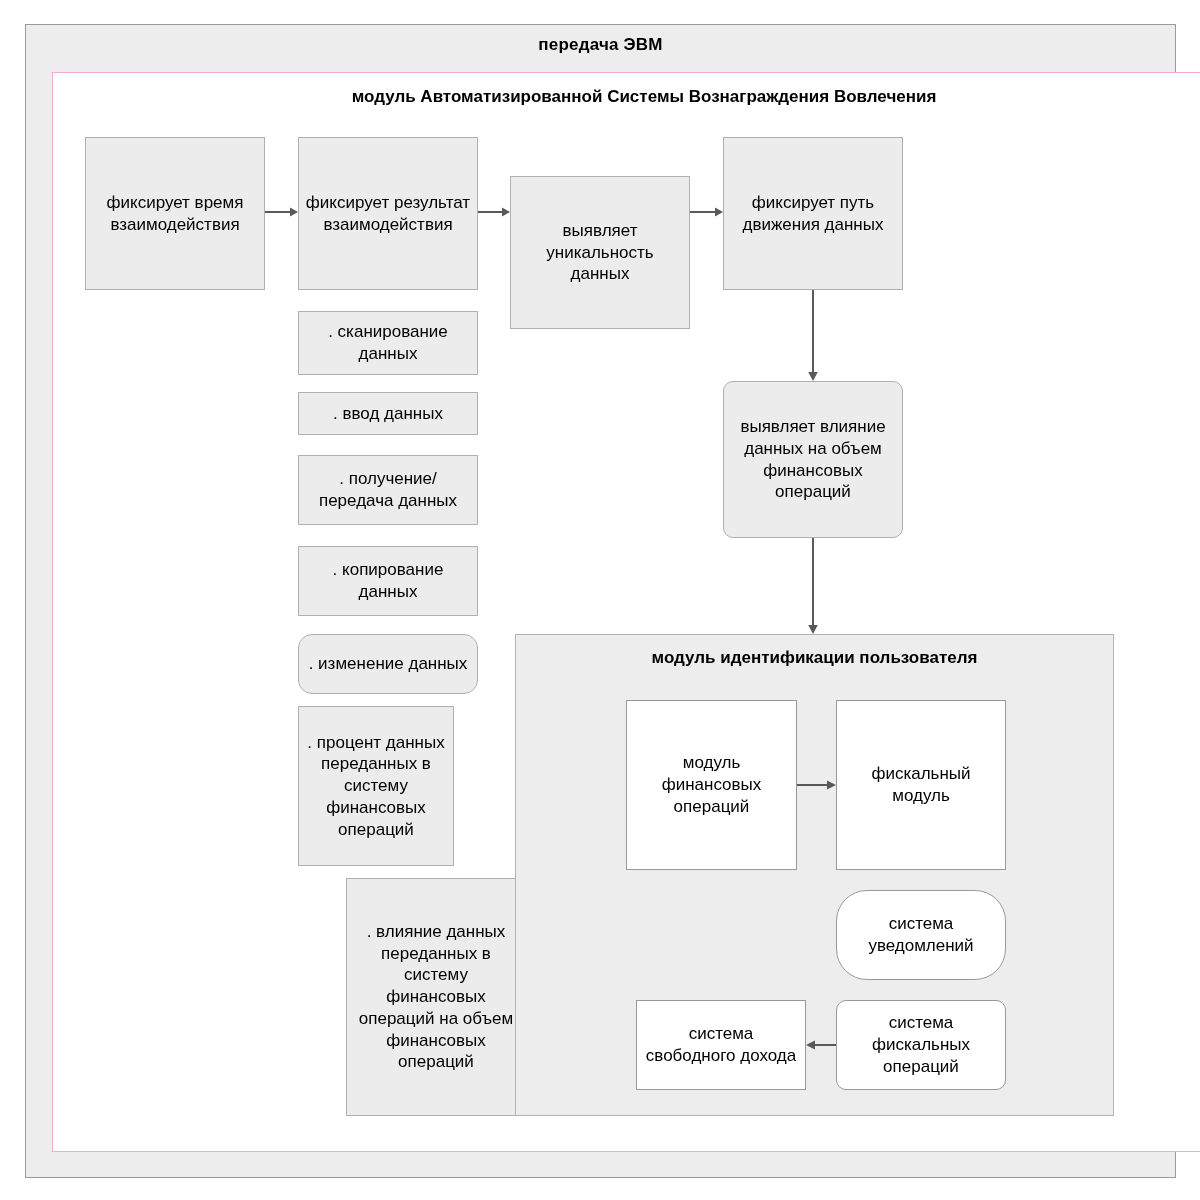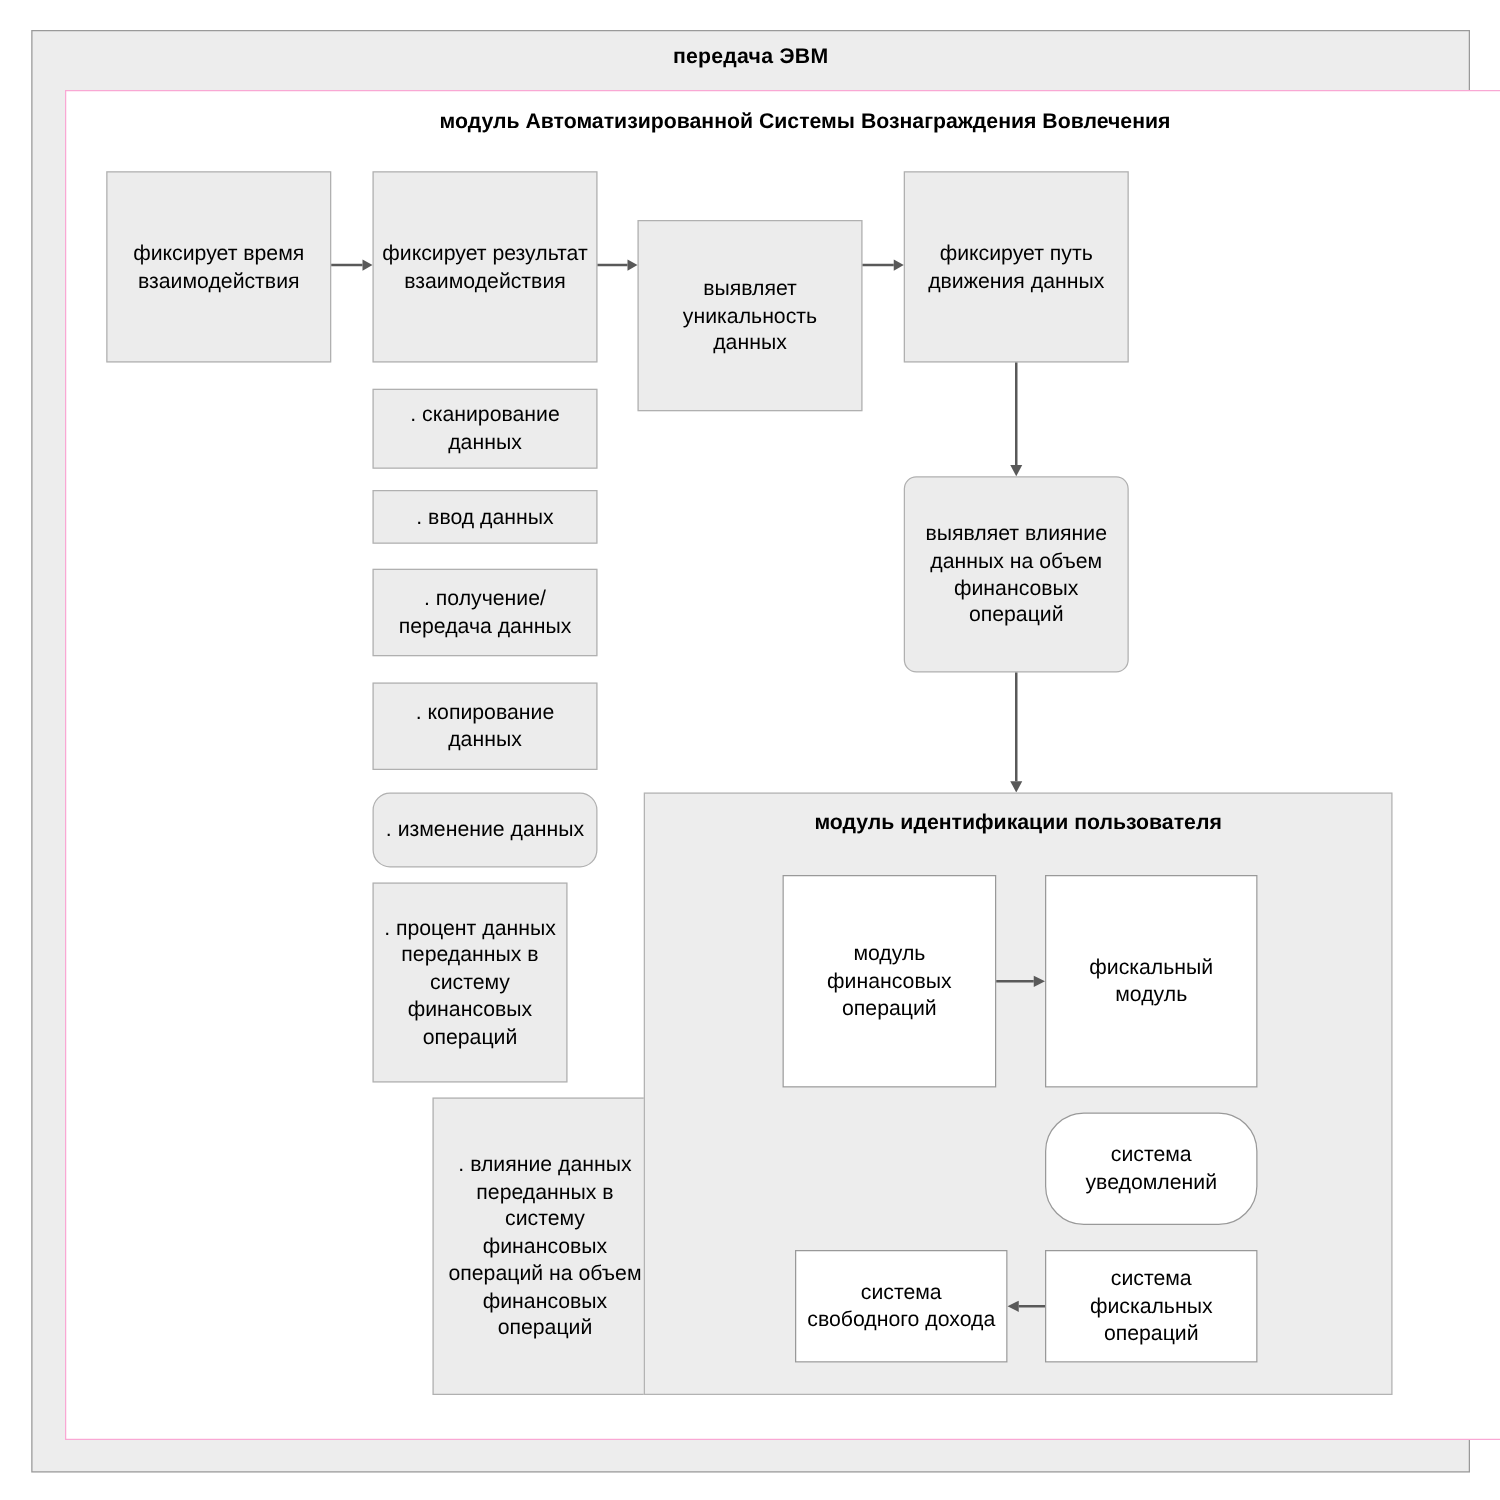--- a/index.html
+++ b/index.html
@@ -173,21 +173,21 @@
   </div>
 
   <div class="node white" style="left:836px;top:890px;width:170px;height:90px;border-radius:31px;">
     <span>система уведомлений</span>
   </div>
 
   <div class="node white" style="left:636px;top:1000px;width:170px;height:90px;">
     <span>система свободного дохода</span>
   </div>
 
-  <div class="node white" style="left:836px;top:1000px;width:170px;height:90px;">
+  <div class="node white" style="left:836px;top:1000px;width:170px;height:90px;border-radius:10px;">
     <span>система фискальных операций</span>
   </div>
 
   <div class="arrow" style="left:806px;top:1039px;">
     <svg width="31" height="12" viewBox="0 0 31 12">
       <line x1="30" y1="6" x2="9" y2="6" stroke="#595959" stroke-width="2"></line>
       <polygon points="9,1.5 9,10.5 0,6" fill="#595959"></polygon>
     </svg>
   </div>
 

